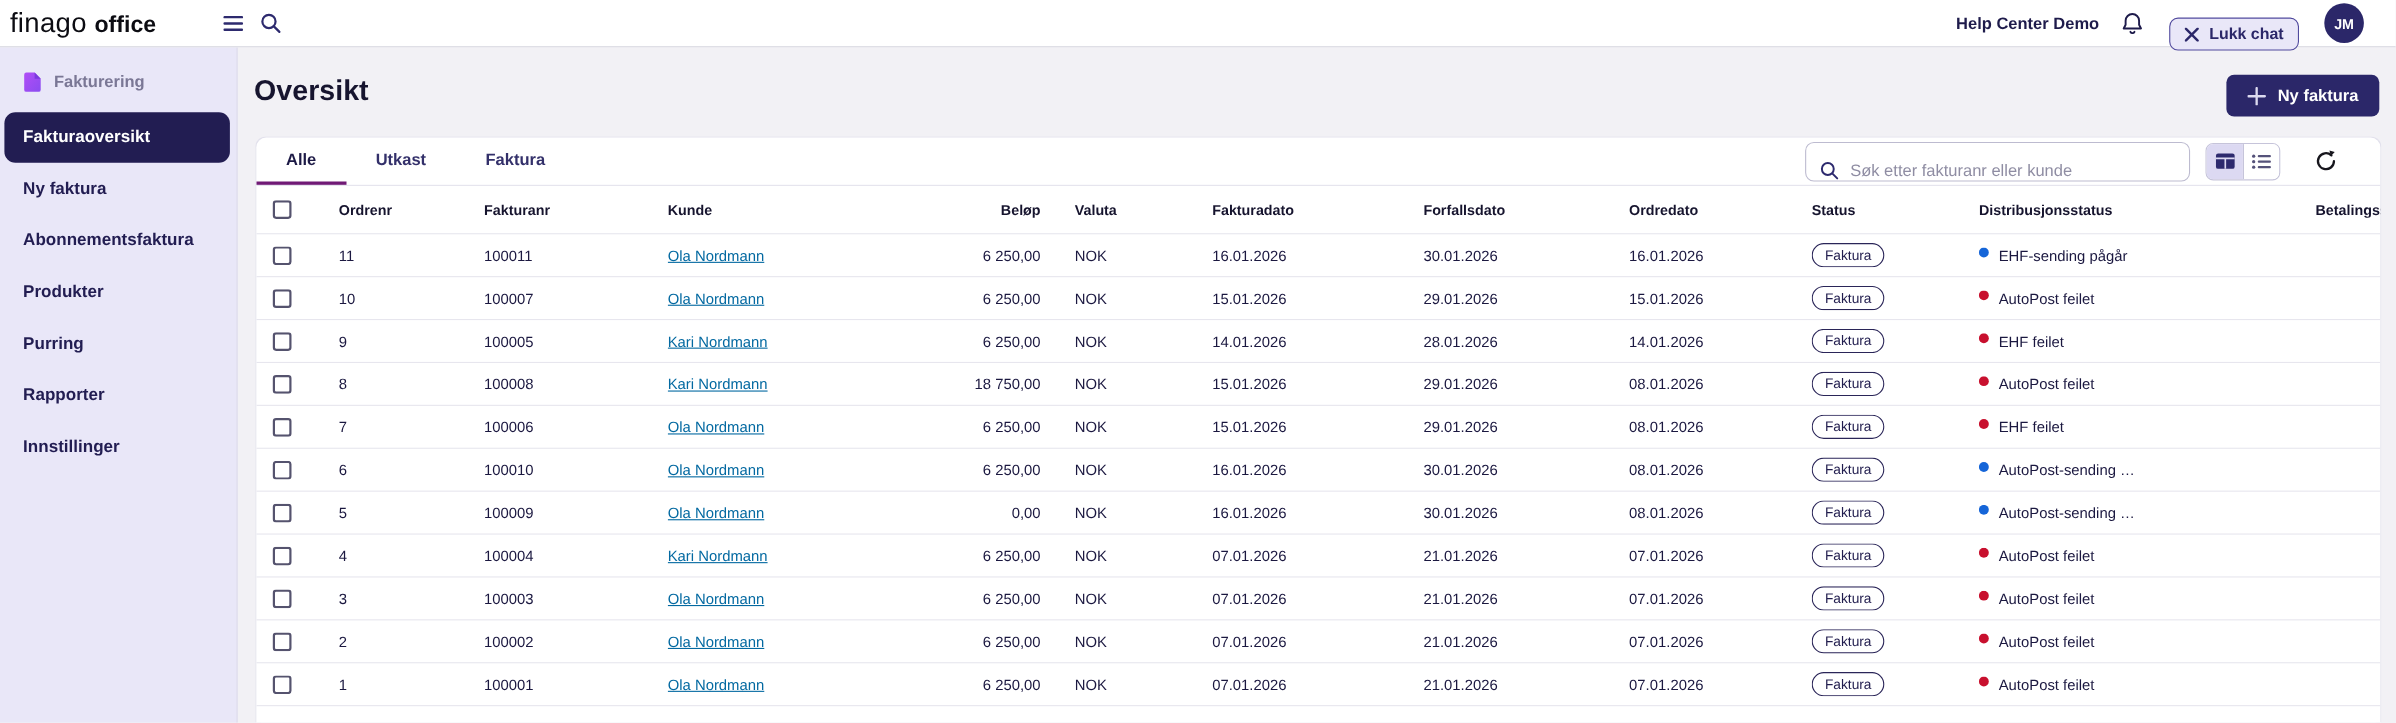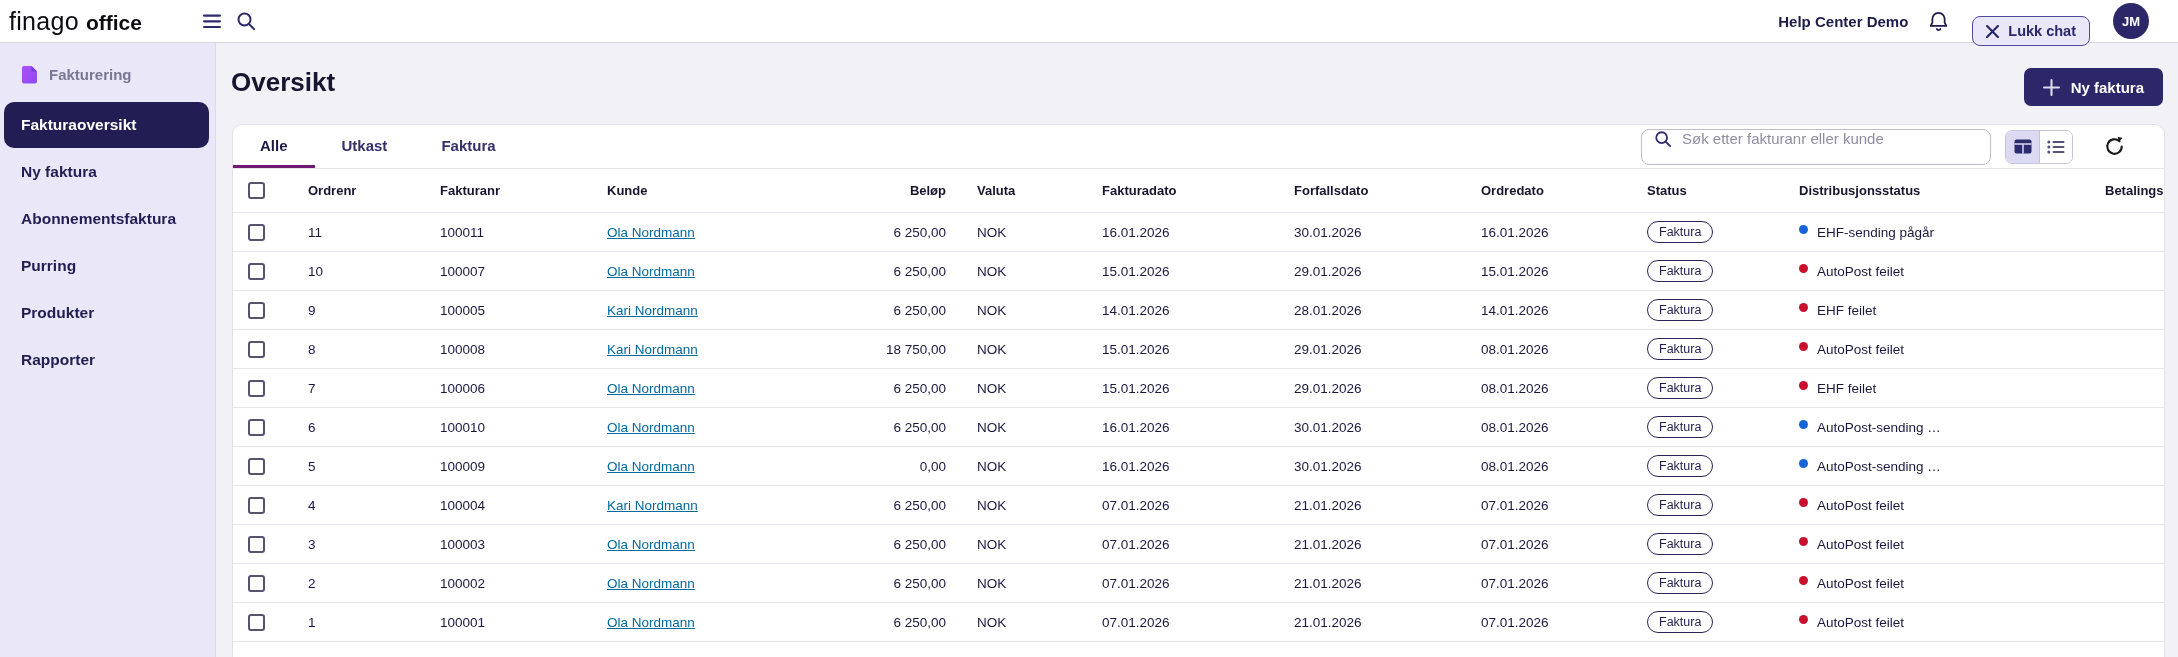--- a/index.html
+++ b/index.html
@@ -45,21 +45,21 @@
   .card { position:absolute; left:15px; right:13px; top:81px; bottom:0; background:#fff;
     border:1px solid #e2e1ec; border-bottom:none; border-radius:10px 10px 0 0; overflow:hidden; }
 
   
   .tabbar { height:44px; border-bottom:1px solid #e4e3ed; display:flex; align-items:stretch; }
   .tab { padding:0 27px; display:flex; align-items:center; font-size:15px; font-weight:600;
     color:#33306a; cursor:pointer; border-bottom:3px solid transparent; }
   .tab.active { color:#1c1945; font-weight:700; border-bottom:3px solid #701a75;justify-content:flex-end; }
   .tab-controls { margin-left:auto; display:flex; align-items:center; gap:14px; padding-right:39px; }
   .searchbox { width:350px; height:36px; border:1px solid #bdbbd0; border-radius:8px; background:#fff;
-    display:flex; align-items:flex-start; padding:0 12px; gap:10px; }
+    display:flex; align-items:flex-end; padding:0 12px; gap:10px; }
   .searchbox input { border:none; outline:none; flex:1; font-size:15px; color:#333; font-family:inherit; background:transparent; }
   .searchbox input::placeholder { color:#8f8da3; }
   .view-toggle { display:flex; height:34px; border:1px solid #c6c4da; border-radius:7px; overflow:hidden; }
   .view-btn { width:33px; display:flex; align-items:center; justify-content:center; cursor:pointer; background:#fff; }
   .view-btn.active { background:#dcd9f2; }
   .view-btn + .view-btn { border-left:1px solid #c6c4da; }
   .refresh-btn { margin-left:17px; cursor:pointer; display:flex; align-items:center; }
 
   
   .thead, .trow { display:grid;
@@ -141,27 +141,30 @@
     <div class="side-item active">
         <span>Fakturaoversikt</span>
       </div>
     <div class="side-item">
         <span>Ny faktura</span>
       </div>
     <div class="side-item">
         <span>Abonnementsfaktura</span>
       </div>
     <div class="side-item">
+        <span>Produkter</span>
+      </div>
+    <div class="side-item">
         <span>Purring</span>
-      </div>
-    <div class="side-item">
-        <span>Produkter</span>
       </div>
     <div class="side-item">
         <span>Rapporter</span>
+      </div>
+    <div class="side-item">
+        <span>Innstillinger</span>
       </div>
   </div>
 
   <div class="main">
     <h1 class="page-title">Oversikt</h1>
     <button class="new-invoice-btn">
       <svg width="17" height="17" viewBox="0 0 16 16" stroke="#dcdaf0" stroke-width="2" stroke-linecap="round">
         <line x1="8" y1="1" x2="8" y2="15"></line>
           <line x1="1" y1="8" x2="15" y2="8"></line>
       </svg>

